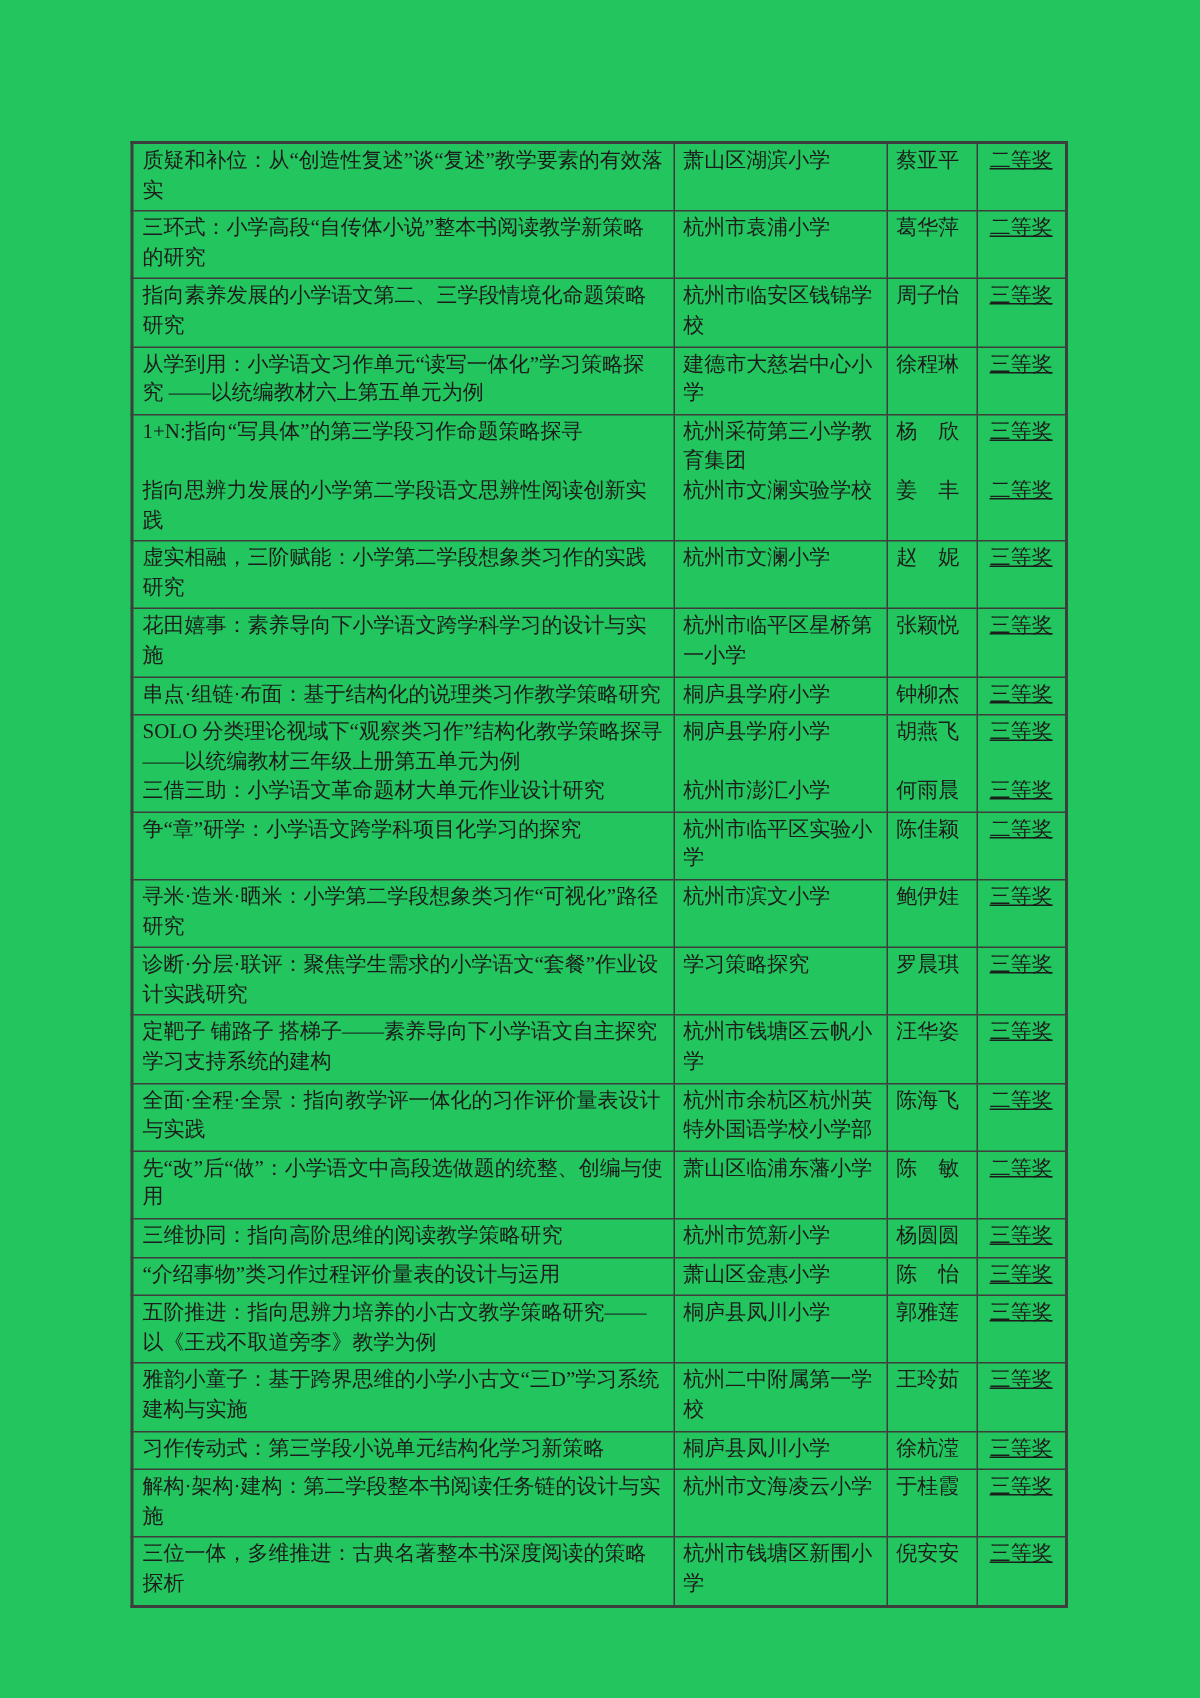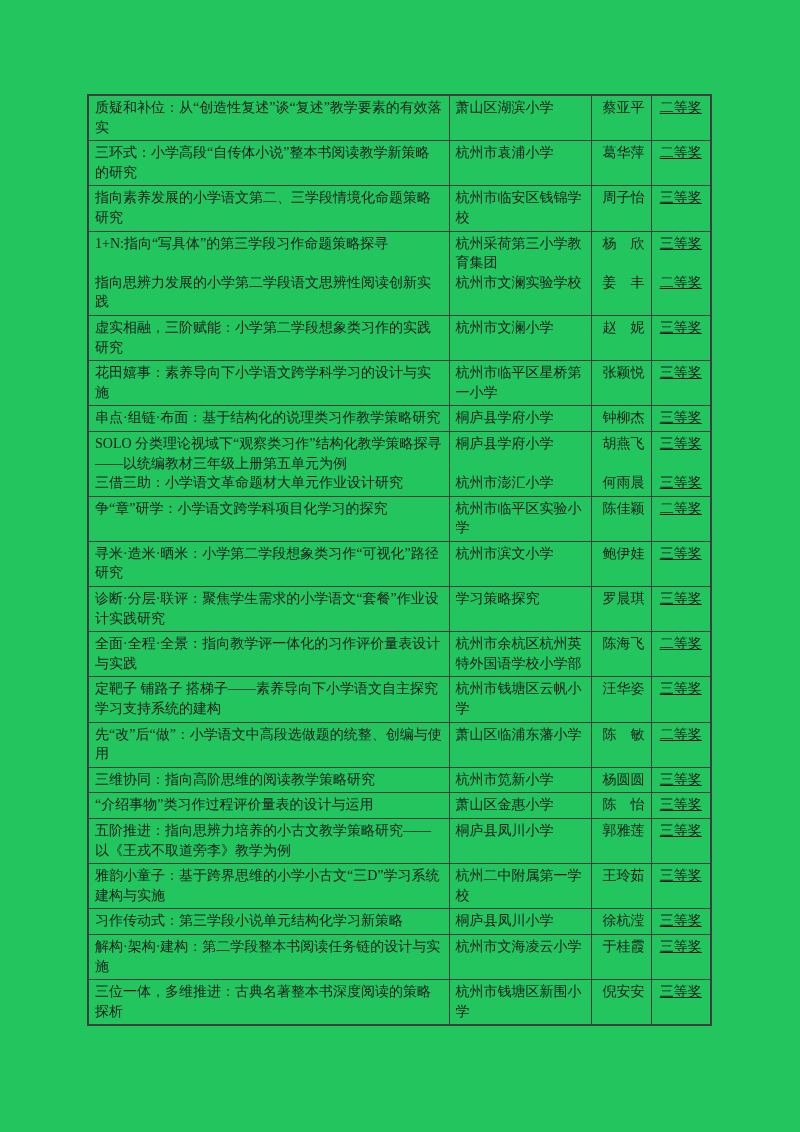--- a/index.html
+++ b/index.html
@@ -25,21 +25,21 @@
     padding:2px 6px 3px 6px;
     font-size:14px;
     line-height:1.4;
     word-break:break-all;
     overflow:hidden;
   }
   .col-title{width:361px;}
   .col-school{width:142px;}
   .col-author{width:60px;}
   .col-award{width:60px;}
-  td.cell-author{padding-left:4px;padding-right:2px;white-space:nowrap;text-align:right;}
+  td.cell-author{padding-left:4px;padding-right:2px;white-space:nowrap;}
   td.cell-award{padding-left:2px;padding-right:2px;text-align:center;white-space:nowrap;text-decoration:underline;}
   .entry{display:block;}
   
   .entry-lead{min-height:2.8em;}
 </style>
 </head>
 <body>
 
 <div class="page">
   <table class="award-table">
@@ -87,20 +87,34 @@
           </td>
     <td class="cell-author">
             <div class="entry">周子怡</div>
           </td>
     <td class="cell-award">
             <div class="entry">三等奖</div>
           </td>
   </tr>
         <tr>
     <td class="cell-title">
+            <div class="entry">从学到用：小学语文习作单元“读写一体化”学习策略探究 ——以统编教材六上第五单元为例</div>
+          </td>
+    <td class="cell-school">
+            <div class="entry">建德市大慈岩中心小学</div>
+          </td>
+    <td class="cell-author">
+            <div class="entry">徐程琳</div>
+          </td>
+    <td class="cell-award">
+            <div class="entry">三等奖</div>
+          </td>
+  </tr>
+        <tr>
+    <td class="cell-title">
             <div class="entry entry-lead">1+N:指向“写具体”的第三学段习作命题策略探寻</div>
             <div class="entry">指向思辨力发展的小学第二学段语文思辨性阅读创新实践</div>
           </td>
     <td class="cell-school">
             <div class="entry entry-lead">杭州采荷第三小学教育集团</div>
             <div class="entry">杭州市文澜实验学校</div>
           </td>
     <td class="cell-author">
             <div class="entry entry-lead">杨　欣</div>
             <div class="entry">姜　丰</div>
@@ -207,44 +221,44 @@
           </td>
     <td class="cell-author">
             <div class="entry">罗晨琪</div>
           </td>
     <td class="cell-award">
             <div class="entry">三等奖</div>
           </td>
   </tr>
         <tr>
     <td class="cell-title">
+            <div class="entry">定靶子 铺路子 搭梯子——素养导向下小学语文自主探究学习支持系统的建构</div>
+          </td>
+    <td class="cell-school">
+            <div class="entry">杭州市钱塘区云帆小学</div>
+          </td>
+    <td class="cell-author">
+            <div class="entry">汪华姿</div>
+          </td>
+    <td class="cell-award">
+            <div class="entry">三等奖</div>
+          </td>
+  </tr>
+        <tr>
+    <td class="cell-title">
             <div class="entry">全面·全程·全景：指向教学评一体化的习作评价量表设计与实践</div>
           </td>
     <td class="cell-school">
             <div class="entry">杭州市余杭区杭州英特外国语学校小学部</div>
           </td>
     <td class="cell-author">
             <div class="entry">陈海飞</div>
           </td>
     <td class="cell-award">
             <div class="entry">二等奖</div>
-          </td>
-  </tr>
-        <tr>
-    <td class="cell-title">
-            <div class="entry">定靶子 铺路子 搭梯子——素养导向下小学语文自主探究学习支持系统的建构</div>
-          </td>
-    <td class="cell-school">
-            <div class="entry">杭州市钱塘区云帆小学</div>
-          </td>
-    <td class="cell-author">
-            <div class="entry">汪华姿</div>
-          </td>
-    <td class="cell-award">
-            <div class="entry">三等奖</div>
           </td>
   </tr>
         <tr>
     <td class="cell-title">
             <div class="entry">先“改”后“做”：小学语文中高段选做题的统整、创编与使用</div>
           </td>
     <td class="cell-school">
             <div class="entry">萧山区临浦东藩小学</div>
           </td>
     <td class="cell-author">

